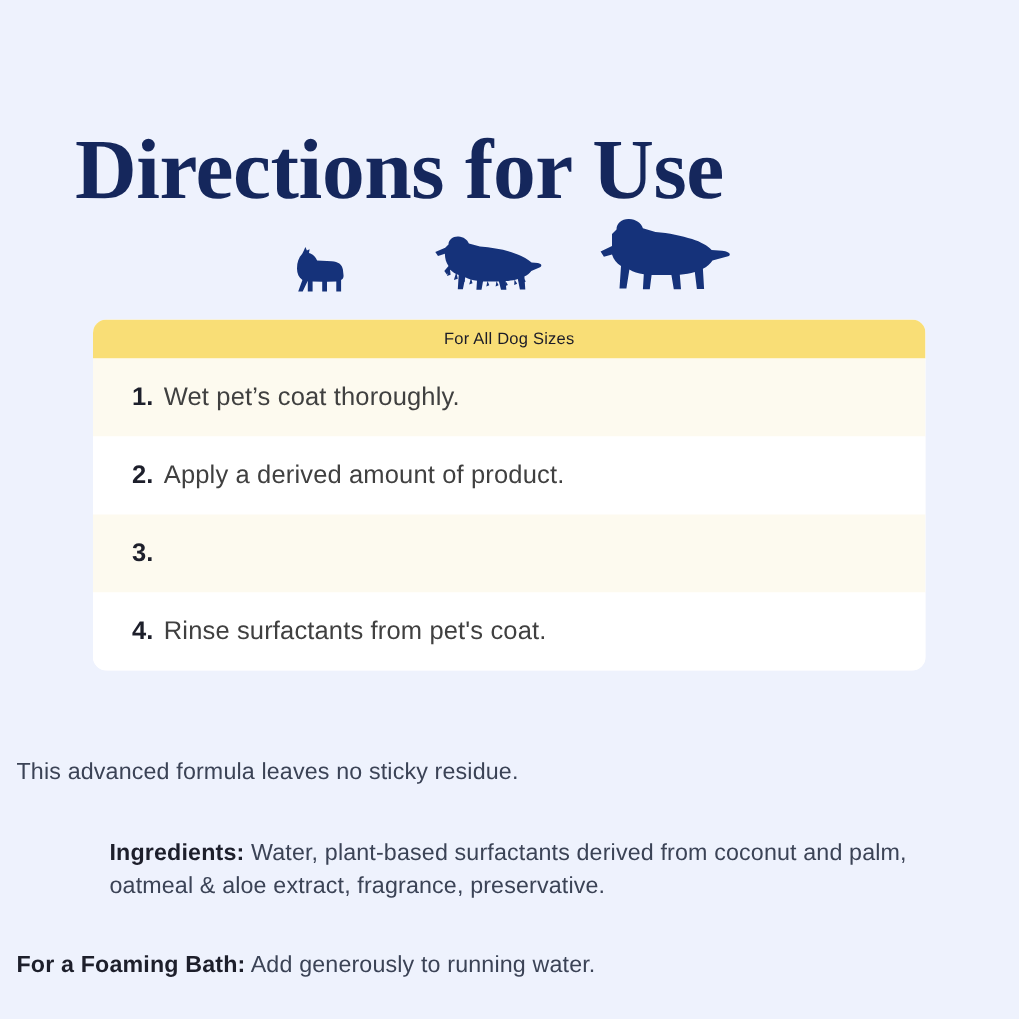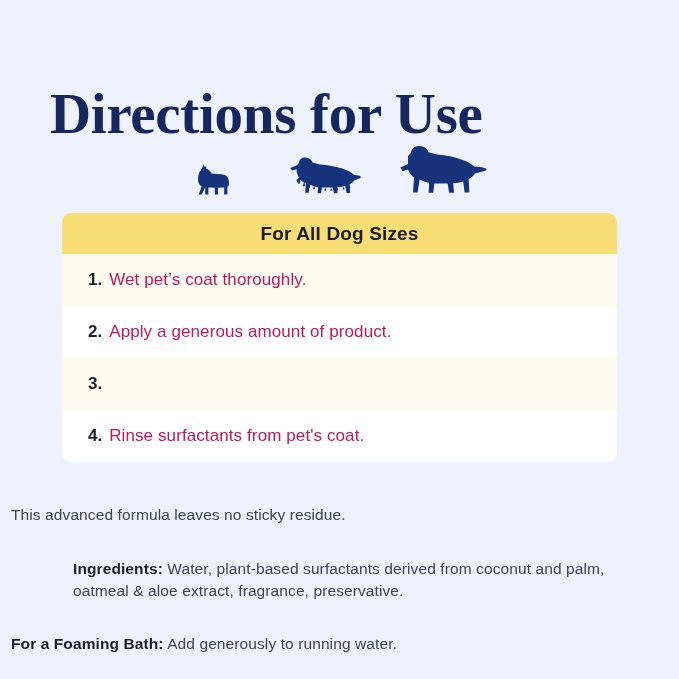--- a/index.html
+++ b/index.html
@@ -58,27 +58,27 @@
     position: absolute;
     left: 62px;
     top: 213px;
     width: 555px;
     border-radius: 9px;
     overflow: hidden;
     background: #ffffff;
   }
   .card-header {
     background: #f9de76;
-    height: 41px;
+    height: 26px;
     display: flex;
     align-items: center;
     justify-content: center;
     color: #1c1c28;
-    font-size: 19px;
-    font-weight: 700;
+    font-size: 11px;
+    font-weight: 400;
     letter-spacing: 0.15px;
   }
   .steps { display: block; }
   .step-row {
     display: flex;
     align-items: center;
     height: 52px;
     padding-left: 26px;
     padding-right: 16px;
     box-sizing: border-box;
@@ -88,21 +88,21 @@
   .step-num {
     font-size: 17px;
     font-weight: 700;
     color: #1d1f2b;
     margin-right: 7px;
     flex: 0 0 auto;
   }
   .step-text {
     font-size: 17px;
     font-weight: 400;
-    color: #be185d;
+    color: #404040;
     letter-spacing: 0.1px;
   }
 
   
   .notes {
     position: absolute;
     left: 0;
     top: 497px;
     width: 679px;
     text-align: left;
@@ -184,21 +184,21 @@
     <div class="card-header">For All Dog Sizes</div>
     <div class="steps">
 
       <div class="step-row alt">
         <span class="step-num">1.</span>
         <span class="step-text">Wet pet’s coat thoroughly.</span>
       </div>
 
       <div class="step-row plain">
         <span class="step-num">2.</span>
-        <span class="step-text">Apply a generous amount of product.</span>
+        <span class="step-text">Apply a derived amount of product.</span>
       </div>
 
       <div class="step-row alt">
         <span class="step-num">3.</span>
       </div>
 
       <div class="step-row plain">
         <span class="step-num">4.</span>
         <span class="step-text">Rinse surfactants from pet's coat.</span>
       </div>

